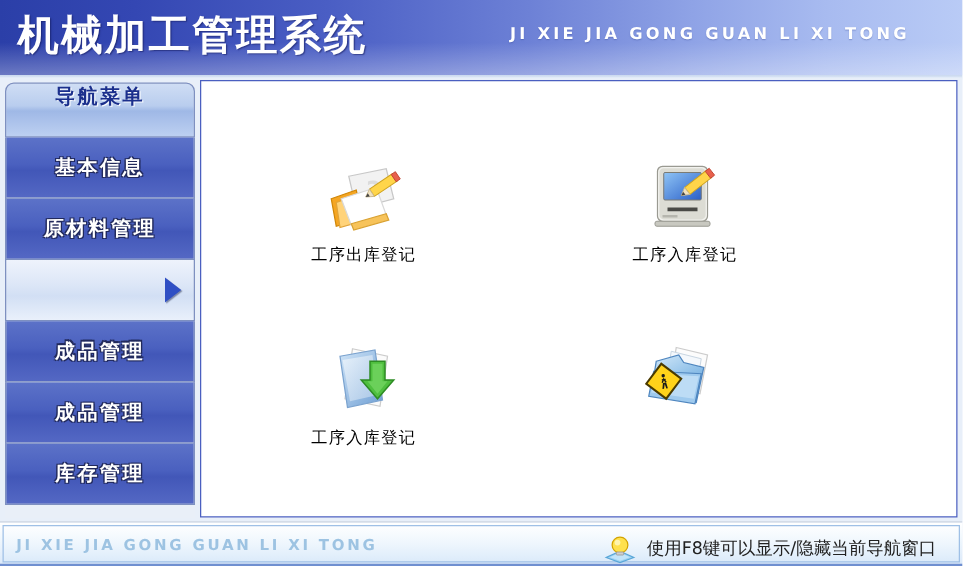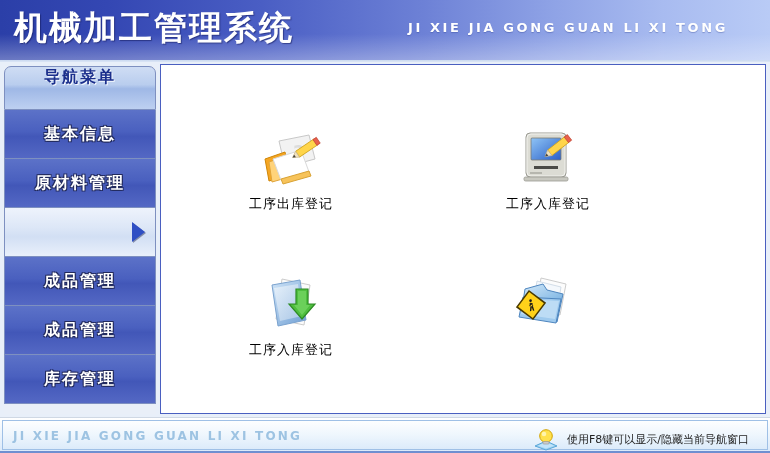--- a/index.html
+++ b/index.html
@@ -151,21 +151,21 @@
   #footer-left {
     position: absolute; left: 10px; top: 8px;
     font-size: 12px; font-weight: bold; color: #9dc3e2;
     letter-spacing: 2.2px; white-space: nowrap;
   }
   #footer-right {
     position: absolute; right: 18px; top: 6px;
     display: flex; align-items: center; gap: 8px;
   }
   #footer-right .tip-text {
-    font-size: 11px; color: #222222; white-space: nowrap;
+    font-size: 14px; color: #222222; white-space: nowrap;
   }
 
   
   svg { display: block; }
 </style>
 </head>
 <body>
 
 <div id="app">
 

